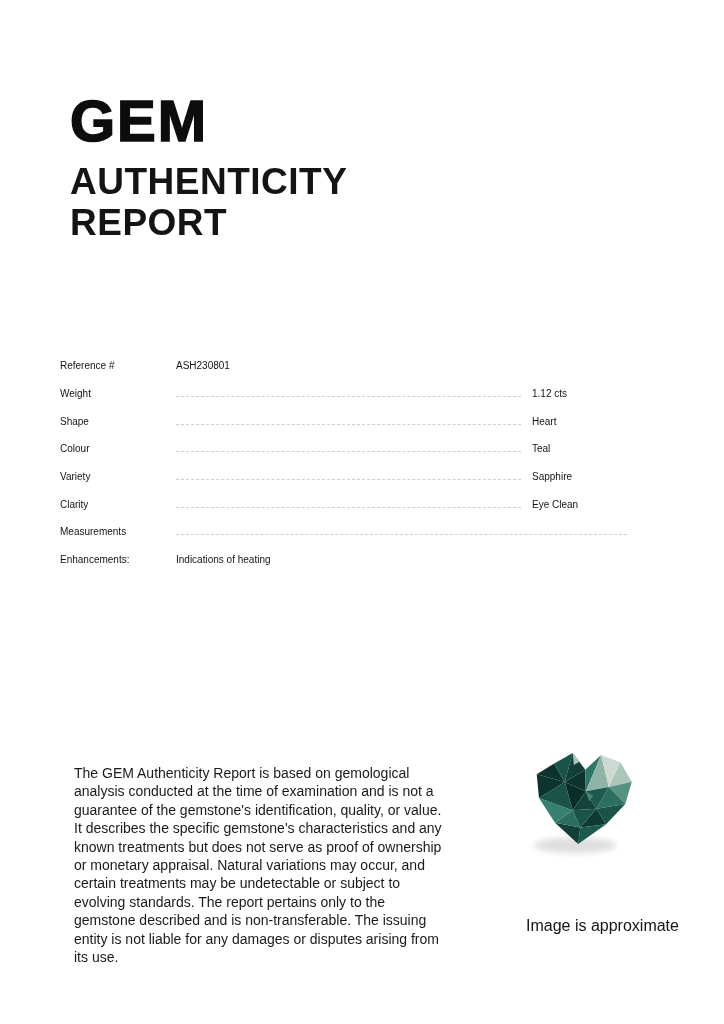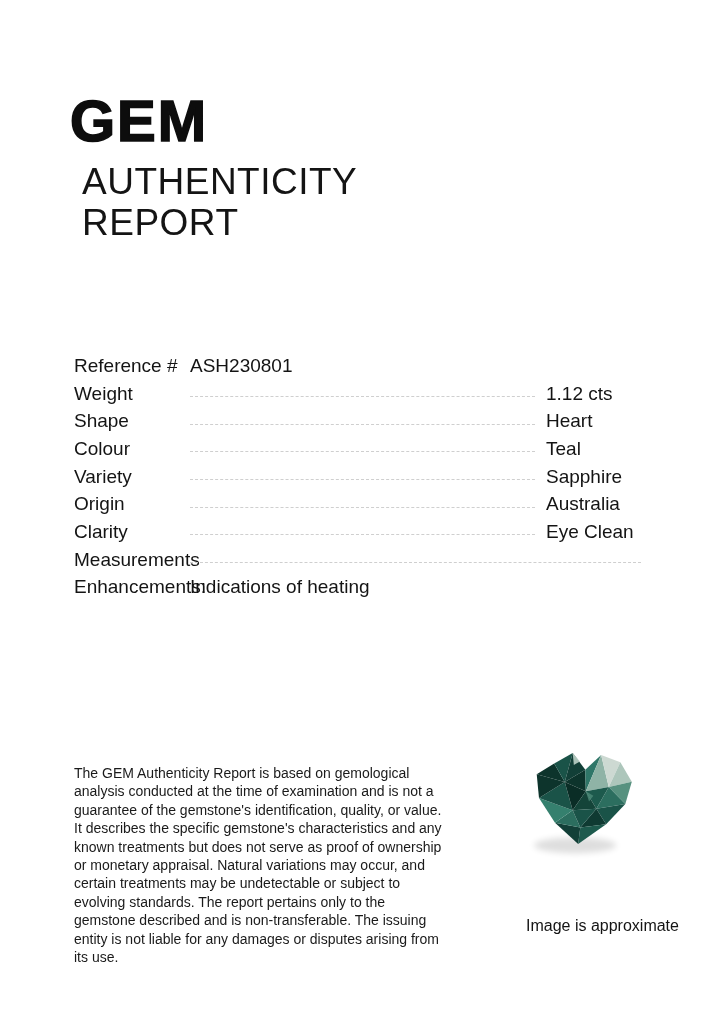--- a/index.html
+++ b/index.html
@@ -17,28 +17,28 @@
   
   .brand {
     position: absolute; left: 70px; top: 92px;
     font-size: 58px; font-weight: bold;
     letter-spacing: 2px; color: #0d0d0d;
     -webkit-text-stroke: 1.6px #0d0d0d;
     line-height: 1;
   }
   .report-title {
     position: absolute; left: 70px; top: 161px;
-    font-size: 37px; font-weight: 400;
-    line-height: 41px; letter-spacing: 0.5px; color: #141414; margin-left: 12px;
+    font-size: 37px; font-weight: 700;
+    line-height: 41px; letter-spacing: 0.5px; color: #141414;
   }
 
   
   .fields {
-    position: absolute; left: 74px; top: 352px; width: 578px;
-    font-size: 19px;
+    position: absolute; left: 60px; top: 352px; width: 578px;
+    font-size: 10px;
   }
   .row { display: flex; align-items: center; height: 27.7px; }
   .row .label { width: 116px; flex: 0 0 116px; color: #141414; }
   .row .dotline {
     flex: 1 1 auto; height: 0;
     border-bottom: 1px dashed #cfcfcf;
     position: relative; top: 3px;
     margin-right: 11px;
   }
   .row .value-right { width: 106px; flex: 0 0 106px; color: #141414; }
@@ -92,25 +92,20 @@
       <span class="dotline"></span>
       <span class="value-right">Teal</span>
     </div>
 
     <div class="row line-row">
       <span class="label">Variety</span>
       <span class="dotline"></span>
       <span class="value-right">Sapphire</span>
     </div>
 
-    <div class="row line-row">
-      <span class="label">Origin</span>
-      <span class="dotline"></span>
-      <span class="value-right">Australia</span>
-    </div>
 
     <div class="row line-row">
       <span class="label">Clarity</span>
       <span class="dotline"></span>
       <span class="value-right">Eye Clean</span>
     </div>
 
 
     <div class="row line-row">
       <span class="label">Measurements</span>

